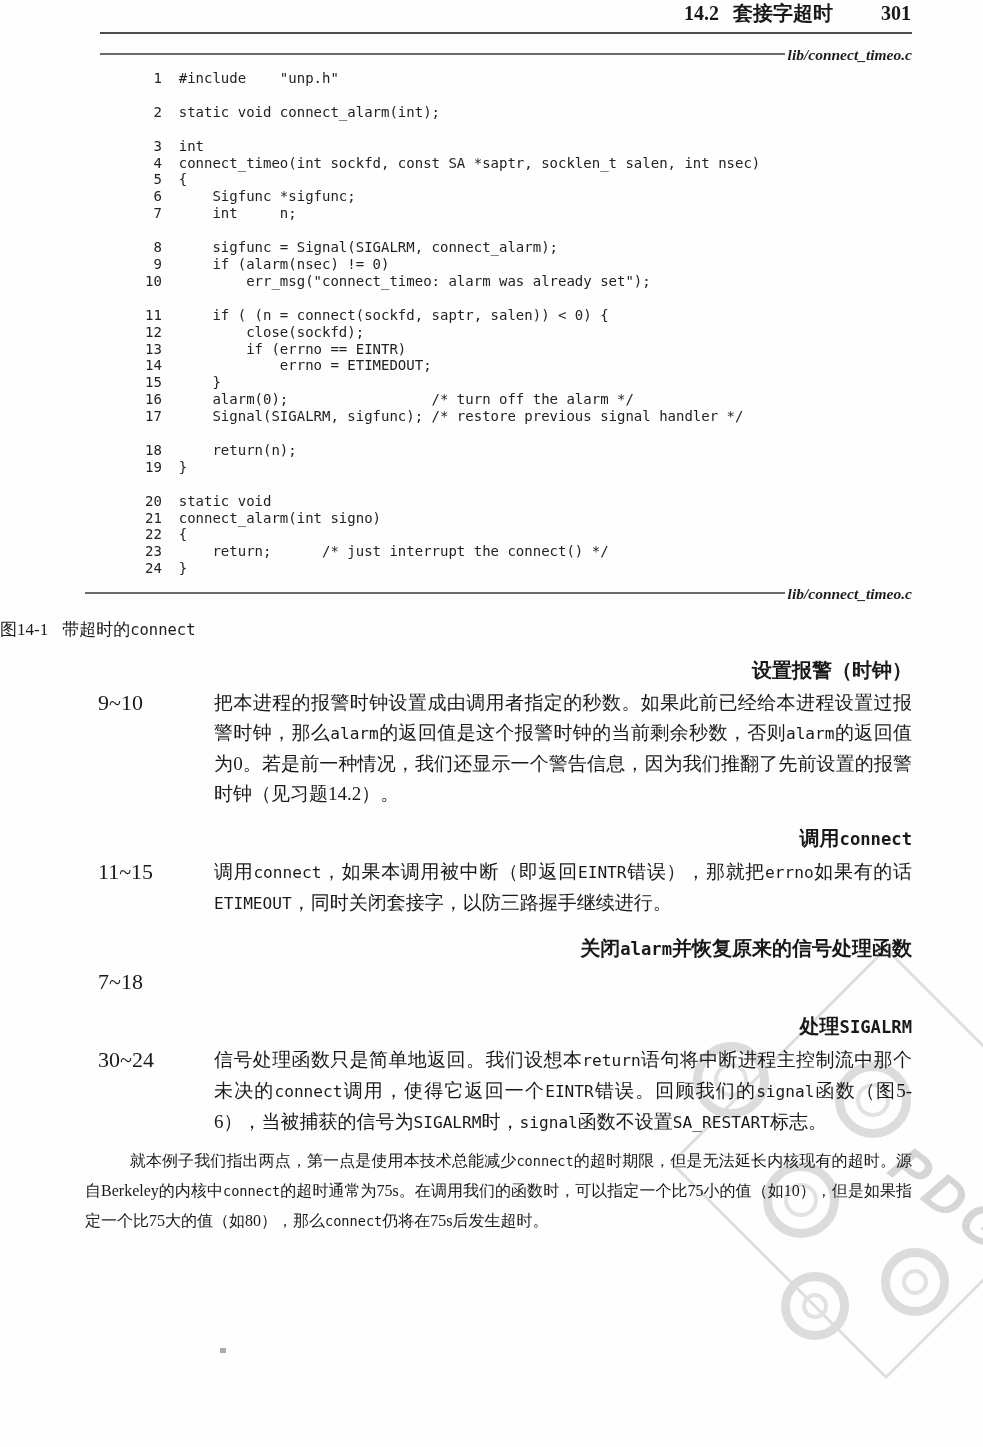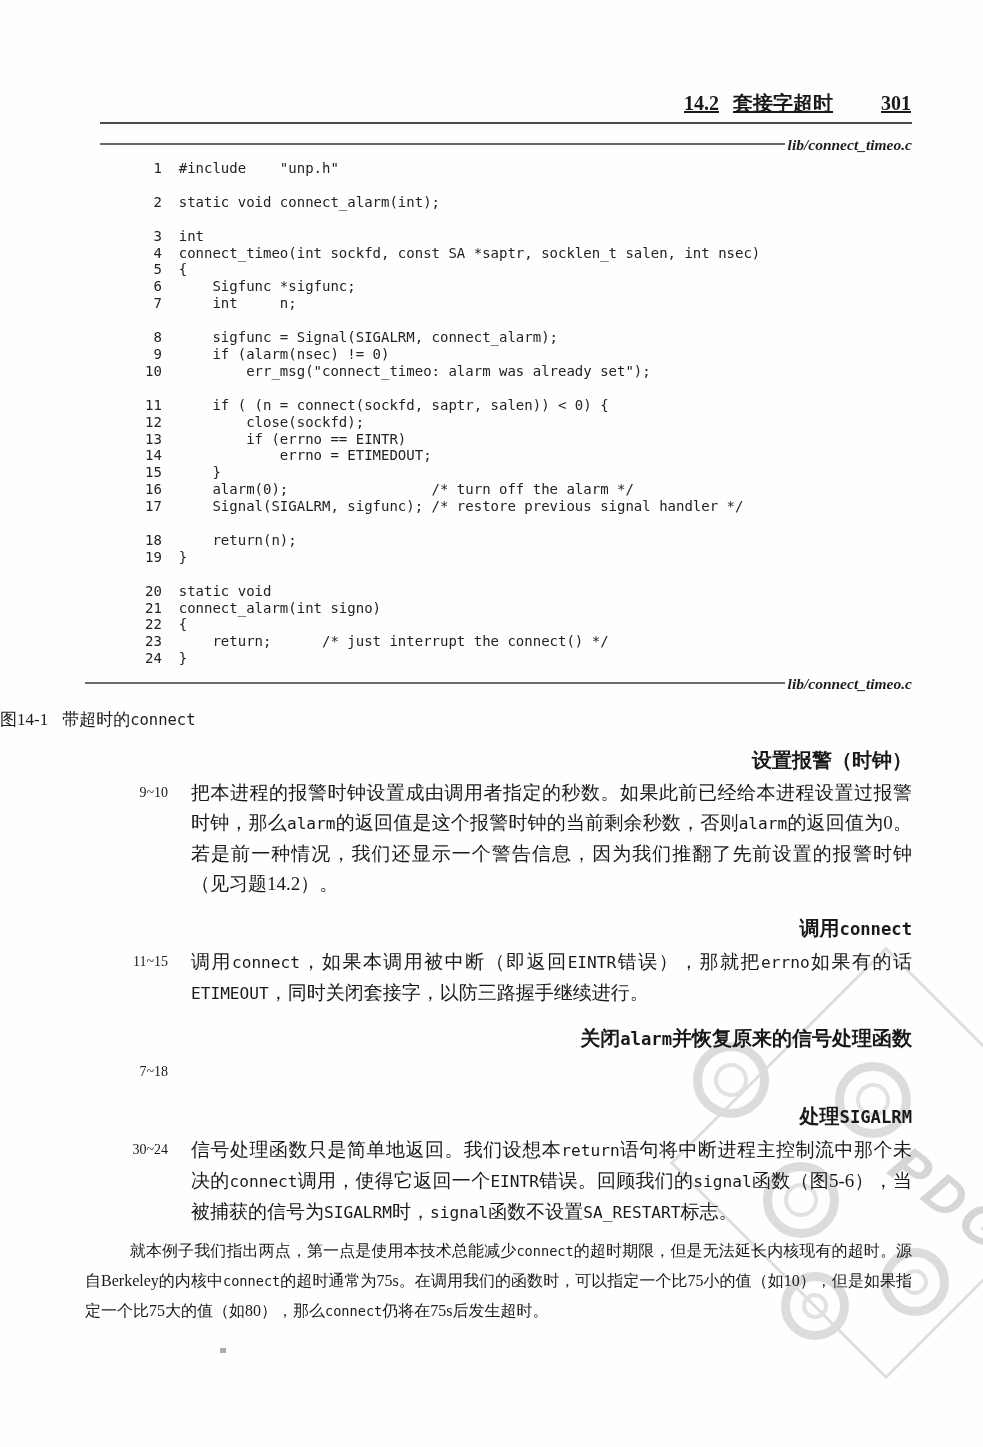--- a/index.html
+++ b/index.html
@@ -9,26 +9,24 @@
     background:#fefefe;
     overflow:hidden;
     font-family:"Liberation Serif","DejaVu Serif",serif;
     color:#191919;
   }
   .content{position:relative;z-index:1;}
 
   
   .pagehead{
     margin:0 72px 0 100px;
-    padding-top:90px;
     text-align:right;
     font-size:20px;font-weight:bold;
     line-height:26px;
     white-space:nowrap;
-    text-decoration:underline;
   }
   .pagehead .secno{margin-right:14px;}
   .pagehead .pageno{margin-left:48px;}
   .rule-head{
     margin:6px 71px 0 100px;
     border-top:2px solid #4d4d4d;
     height:0;
   }
 
   
@@ -71,27 +69,28 @@
   .sec-heading{
     margin-top:16px;
     font-size:20px;font-weight:bold;
     line-height:27px;
     text-align:right;
   }
   .sec-heading .mono{font-weight:bold;font-size:0.86em;}
   .item{display:flex;margin-top:4px;}
   .range{
     flex:none;width:70px;
-    text-align:right;margin-right:23px;
-    font-size:14px;line-height:30px;
+    text-align:left;margin-right:23px;
+    font-size:22px;line-height:30px;
   }
   .itext{
     flex:1;
     font-size:19px;line-height:30px;
     text-align:justify;
+    margin-left:23px;
   }
   .closing{
     margin:8px 71px 0 85px;
     text-indent:2.8em;
     font-size:16px;line-height:30px;
     text-align:justify;
   }
   .mono{font-family:"DejaVu Sans Mono","Liberation Mono",monospace;font-size:0.85em;}
 
   

